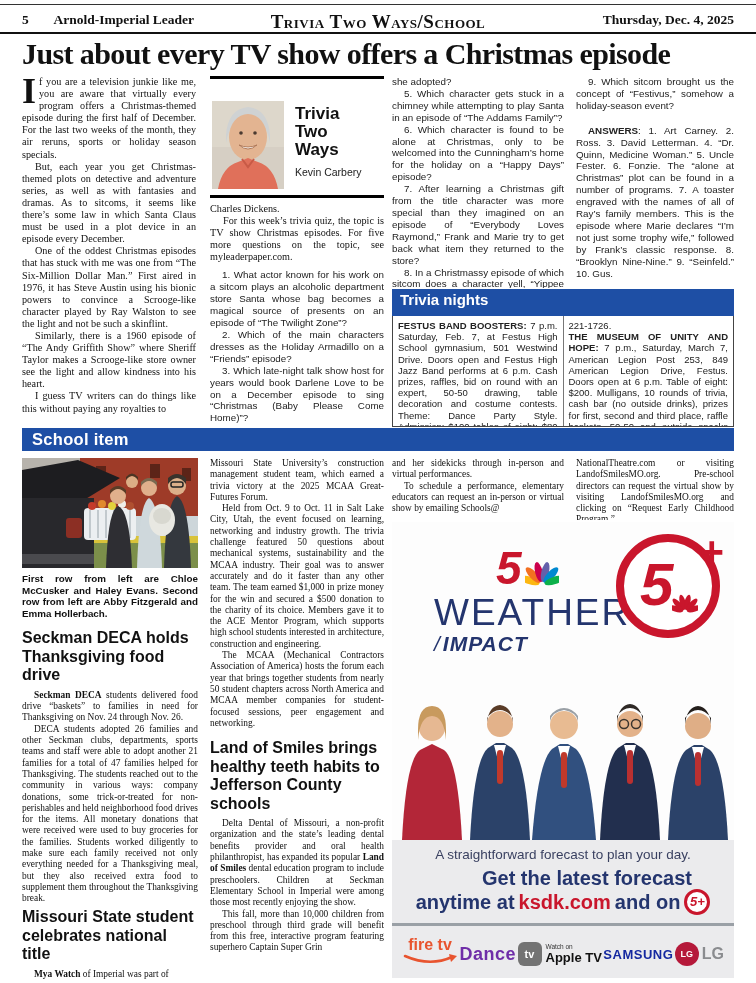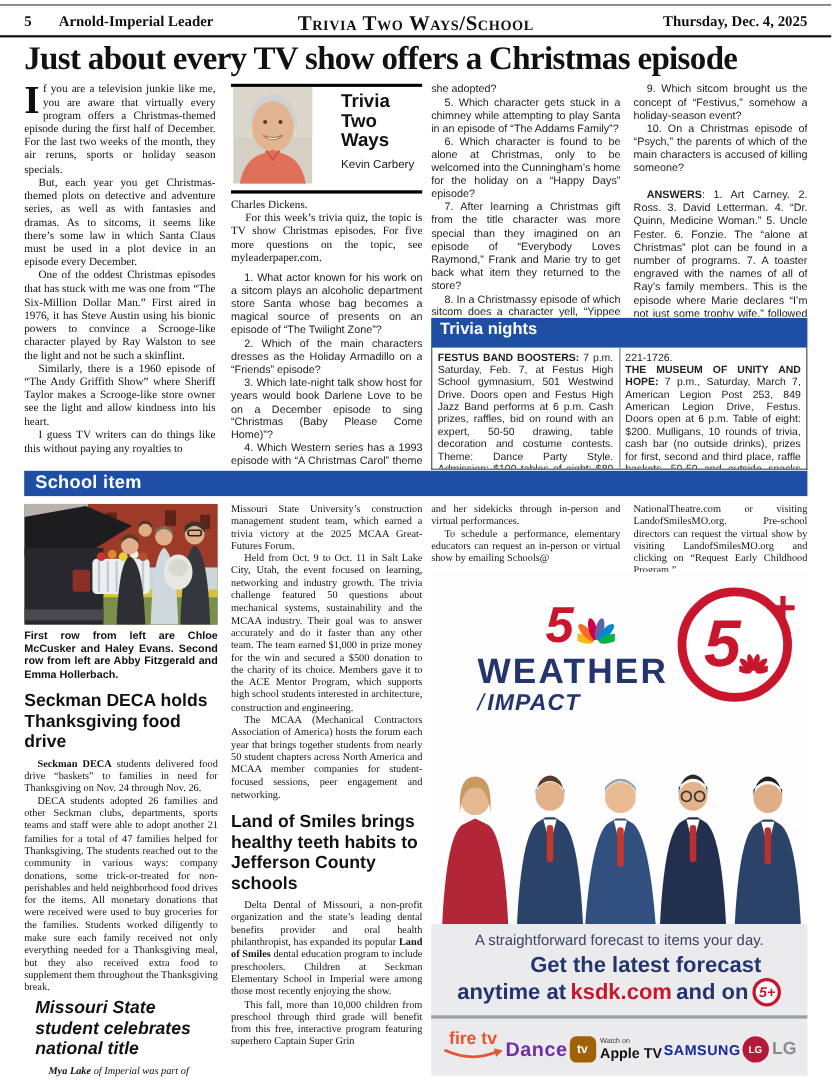--- a/index.html
+++ b/index.html
@@ -26,21 +26,21 @@
   .col3{left:392px;width:172px;height:212px;}
   .col4{left:576px;width:158px;height:212px;}
   .dropcap{float:left;font-size:36px;line-height:26px;padding:2px 3px 0 0;font-weight:bold;}
   .qs{font-family:"Liberation Sans",sans-serif;font-size:9.8px;line-height:11.9px;color:#222;}
   .qs p{margin:0;text-indent:12px;}
   .qs p.noindent{text-indent:0;}
   .answers{margin-top:13px !important;}
   .bld{font-weight:bold;}
   
   .byline-box{border-top:3px solid #000;border-bottom:3px solid #000;
-              padding:0 0 6px 2px;margin-bottom:5px;display:flex;gap:26px;align-items:flex-start;}
+              padding:22px 0 6px 2px;margin-bottom:5px;display:flex;gap:11px;align-items:flex-start;}
   .by-right{padding-top:4px;}
   .by-title{font-family:"Liberation Sans",sans-serif;font-weight:bold;font-size:17px;
             line-height:18px;width:60px;}
   .by-author{font-family:"Liberation Sans",sans-serif;font-size:10.5px;margin-top:7px;color:#222;}
   
   .blue-bar{background:#1e4fa5;color:#fff;font-family:"Liberation Sans",sans-serif;
             font-weight:bold;box-sizing:border-box;}
   .tn-wrap{position:absolute;left:392px;top:289px;width:342px;height:134px;}
   .tn-bar{height:27px;font-size:15px;padding:2px 0 0 8px;}
   .tn-body{display:flex;border:1px solid #444;border-top:none;height:110px;overflow:hidden;
@@ -55,30 +55,30 @@
   .sncol p{margin:0;text-indent:12px;}
   .sncol p.noindent{text-indent:0;}
   .sn1{left:22px;top:458px;width:176px;height:523px;}
   .sn2{left:210px;top:458px;width:174px;height:523px;}
   .sn3{left:392px;top:458px;width:172px;height:62px;}
   .sn4{left:576px;top:458px;width:158px;height:62px;}
   .caption{font-family:"Liberation Sans",sans-serif;font-weight:bold;font-size:9.8px;
            line-height:11.6px;margin-top:5px;text-align:justify;}
   .sn-headline{font-family:"Liberation Sans",sans-serif;font-weight:bold;font-size:16px;
                line-height:18.5px;text-align:left;margin:10px 0 5px 0;text-indent:0;}
-  .missouri-block{position:absolute;left:10px;right:0;bottom:1px;font-style:italic;}
+  .missouri-block{position:absolute;left:0;right:0;bottom:1px;}
   .photo-frame{width:176px;height:110px;overflow:hidden;background:#777;}
   
   .ad{position:absolute;left:392px;top:522px;width:342px;height:456px;background:#fbfbfc;
       display:flex;flex-direction:column;font-family:"Liberation Sans",sans-serif;}
   .ad-top{height:166px;position:relative;background:#fdfdfd;}
   .wi{position:absolute;left:42px;top:22px;}
   .wi-toprow{display:flex;align-items:flex-end;gap:3px;margin-left:62px;height:44px;}
   .wi5{color:#c9162c;font-weight:bold;font-style:italic;font-size:46px;line-height:40px;}
-  .wi-weather{color:#24356e;font-weight:bold;font-size:32px;letter-spacing:2px;margin-top:4px;}
+  .wi-weather{color:#24356e;font-weight:normal;font-size:37px;letter-spacing:2px;margin-top:4px;}
   .wi-impact{color:#24356e;font-weight:bold;font-style:italic;font-size:21px;
              letter-spacing:1px;margin-top:-2px;}
   .wi-slash{font-weight:normal;color:#24356e;margin-right:2px;}
   .plus-circle{position:absolute;right:14px;top:12px;width:104px;height:104px;border:8px solid #c9162c;
                border-radius:50%;box-sizing:border-box;background:#fff;}
   .pc5{position:absolute;left:16px;top:8px;color:#c9162c;font-weight:bold;font-style:italic;font-size:60px;}
   .pc-peacock{position:absolute;right:14px;bottom:16px;}
   .pc-plus{position:absolute;right:-12px;top:-8px;color:#c9162c;font-weight:bold;font-size:42px;
            background:transparent;line-height:36px;}
   .ad-anchors{height:152px;background:#fff;}
@@ -89,21 +89,21 @@
         display:flex;align-items:center;justify-content:center;gap:4px;}
   .cta-site{color:#c9162c;text-align:right;}
   .mini-circle{display:inline-flex;align-items:center;justify-content:center;width:26px;height:26px;
                border:3px solid #c9162c;border-radius:50%;box-sizing:border-box;color:#c9162c;
                font-weight:bold;font-style:italic;font-size:13px;background:#fff;}
   .ad-divider{height:3px;background:#9aa0a6;margin-top:8px;}
   .platforms{display:flex;align-items:center;justify-content:space-between;padding:12px 10px 0 10px;}
   .firetv{color:#e8542f;font-weight:bold;font-size:16px;line-height:14px;}
   .roku{color:#6f2da8;font-weight:bold;font-size:18px;letter-spacing:.5px;}
   .appletv{display:flex;align-items:center;gap:4px;}
-  .atv-box{width:24px;height:24px;background:#a16207;border-radius:6px;color:#fff;font-weight:bold;
+  .atv-box{width:24px;height:24px;background:#737373;border-radius:6px;color:#fff;font-weight:bold;
            font-size:11px;display:flex;align-items:center;justify-content:center;}
   .atv-text{text-align:left;color:#111;}
   .atv-watch{font-size:6.5px;color:#333;}
   .atv-name{font-weight:bold;font-size:13px;}
   .samsung{color:#1428a0;font-weight:bold;font-size:13px;letter-spacing:.5px;}
   .lg{display:flex;align-items:center;gap:3px;}
   .lg-circle{width:24px;height:24px;border-radius:50%;background:#b5193a;color:#fff;font-weight:bold;
              font-size:9px;display:flex;align-items:center;justify-content:center;}
   .lg-name{color:#8a8c8f;font-weight:bold;font-size:16px;}
 </style>
@@ -166,21 +166,20 @@
   <div class="col col3 qs">
     <p class="noindent">she adopted?</p>
     <p>5. Which character gets stuck in a chimney while attempting to play Santa in an episode of “The Addams Family”?</p>
     <p>6. Which character is found to be alone at Christmas, only to be welcomed into the Cunningham’s home for the holiday on a “Happy Days” episode?</p>
     <p>7. After learning a Christmas gift from the title character was more special than they imagined on an episode of “Everybody Loves Raymond,” Frank and Marie try to get back what item they returned to the store?</p>
     <p>8. In a Christmassy episode of which sitcom does a character yell, “Yippee kay-ak, other buckets,” in a tribute to the film “Die Hard”?</p>
   </div>
 
   <div class="col col4 qs">
     <p>9. Which sitcom brought us the concept of “Festivus,” somehow a holiday-season event?</p>
-    <p>10. On a Christmas episode of “Psych,” the parents of which of the main characters is accused of killing someone?</p>
     <p class="answers">
       <span class="bld">ANSWERS</span><span>: 1. Art Carney. 2. Ross. 3. David Letterman. 4. “Dr. Quinn, Medicine Woman.” 5. Uncle Fester. 6. Fonzie. The “alone at Christmas” plot can be found in a number of programs. 7. A toaster engraved with the names of all of Ray’s family members. This is the episode where Marie declares “I’m not just some trophy wife,” followed by Frank’s classic response. 8. “Brooklyn Nine-Nine.” 9. “Seinfeld.” 10. Gus.</span>
     </p>
   </div>
 
   <div class="tn-wrap">
     <div class="blue-bar tn-bar">Trivia nights</div>
     <div class="tn-body">
       <div class="tn-col">
         <span class="bld">FESTUS BAND BOOSTERS:</span><span> 7 p.m. Saturday, Feb. 7, at Festus High School gymnasium, 501 Westwind Drive. Doors open and Festus High Jazz Band performs at 6 p.m. Cash prizes, raffles, bid on round with an expert, 50-50 drawing, table decoration and costume contests. Theme: Dance Party Style. Admission: $100 tables of eight; $80 for all-student tables. Reservations: Melissa Trost, 314-</span>
@@ -231,21 +230,21 @@
         <circle cx="110" cy="24" r="6" fill="#dcae86"></circle>
         <path d="M104,22 Q110,14 116,22 L116,19 Q110,12 104,19 Z" fill="#4a3524"></path>
       </svg>
     </div>
     <div class="caption">First row from left are Chloe McCusker and Haley Evans. Second row from left are Abby Fitzgerald and Emma Hollerbach.</div>
     <h2 class="sn-headline">Seckman DECA holds Thanksgiving food drive</h2>
     <p><span class="bld">Seckman DECA</span><span> students delivered food drive “baskets” to families in need for Thanksgiving on Nov. 24 through Nov. 26.</span></p>
     <p>DECA students adopted 26 families and other Seckman clubs, departments, sports teams and staff were able to adopt another 21 families for a total of 47 families helped for Thanksgiving. The students reached out to the community in various ways: company donations, some trick-or-treated for non-perishables and held neighborhood food drives for the items. All monetary donations that were received were used to buy groceries for the families. Students worked diligently to make sure each family received not only everything needed for a Thanksgiving meal, but they also received extra food to supplement them throughout the Thanksgiving break.</p>
     <div class="missouri-block">
       <h2 class="sn-headline" style="margin-top:0;">Missouri State student celebrates national title</h2>
-      <p><span class="bld">Mya Lake</span><span> of Imperial was part of</span></p>
+      <p><span class="bld">Mya Watch</span><span> of Imperial was part of</span></p>
     </div>
   </div>
 
   <div class="sncol sn2">
     <p class="noindent">Missouri State University’s construction management student team, which earned a trivia victory at the 2025 MCAA Great-Futures Forum.</p>
     <p>Held from Oct. 9 to Oct. 11 in Salt Lake City, Utah, the event focused on learning, networking and industry growth. The trivia challenge featured 50 questions about mechanical systems, sustainability and the MCAA industry. Their goal was to answer accurately and do it faster than any other team. The team earned $1,000 in prize money for the win and secured a $500 donation to the charity of its choice. Members gave it to the ACE Mentor Program, which supports high school students interested in architecture, construction and engineering.</p>
     <p>The MCAA (Mechanical Contractors Association of America) hosts the forum each year that brings together students from nearly 50 student chapters across North America and MCAA member companies for student-focused sessions, peer engagement and networking.</p>
     <h2 class="sn-headline">Land of Smiles brings healthy teeth habits to Jefferson County schools</h2>
     <p><span>Delta Dental of Missouri, a non-profit organization and the state’s leading dental benefits provider and oral health philanthropist, has expanded its popular </span><span class="bld">Land of Smiles</span><span> dental education program to include preschoolers. Children at Seckman Elementary School in Imperial were among those most recently enjoying the show.</span></p>
     <p>This fall, more than 10,000 children from preschool through third grade will benefit from this free, interactive program featuring superhero Captain Super Grin</p>
@@ -320,21 +319,21 @@
 
         <circle cx="306" cy="38" r="13" fill="#dfae86"></circle>
         <path d="M293,36 Q295,19 306,18 Q317,19 319,36 L319,30 Q313,22 306,22 Q299,22 293,30 Z" fill="#241f1c"></path>
         <path d="M276,152 Q280,74 294,62 L302,57 H310 L318,62 Q332,74 336,152 Z" fill="#2b4269"></path>
         <polygon points="300,59 306,82 312,59" fill="#fff"></polygon>
         <rect x="303" y="64" width="6" height="34" rx="3" fill="#b93030"></rect>
       </svg>
     </div>
 
     <div class="ad-gray">
-      <div class="tagline">A straightforward forecast to items your day.</div>
+      <div class="tagline">A straightforward forecast to plan your day.</div>
       <div class="cta1">Get the latest forecast</div>
       <div class="cta2">
         <span>anytime at </span>
           <span class="cta-site">ksdk.com</span>
           <span> and on</span>
         <span class="mini-circle">5+</span>
       </div>
       <div class="ad-divider"></div>
       <div class="platforms">
         <div>

